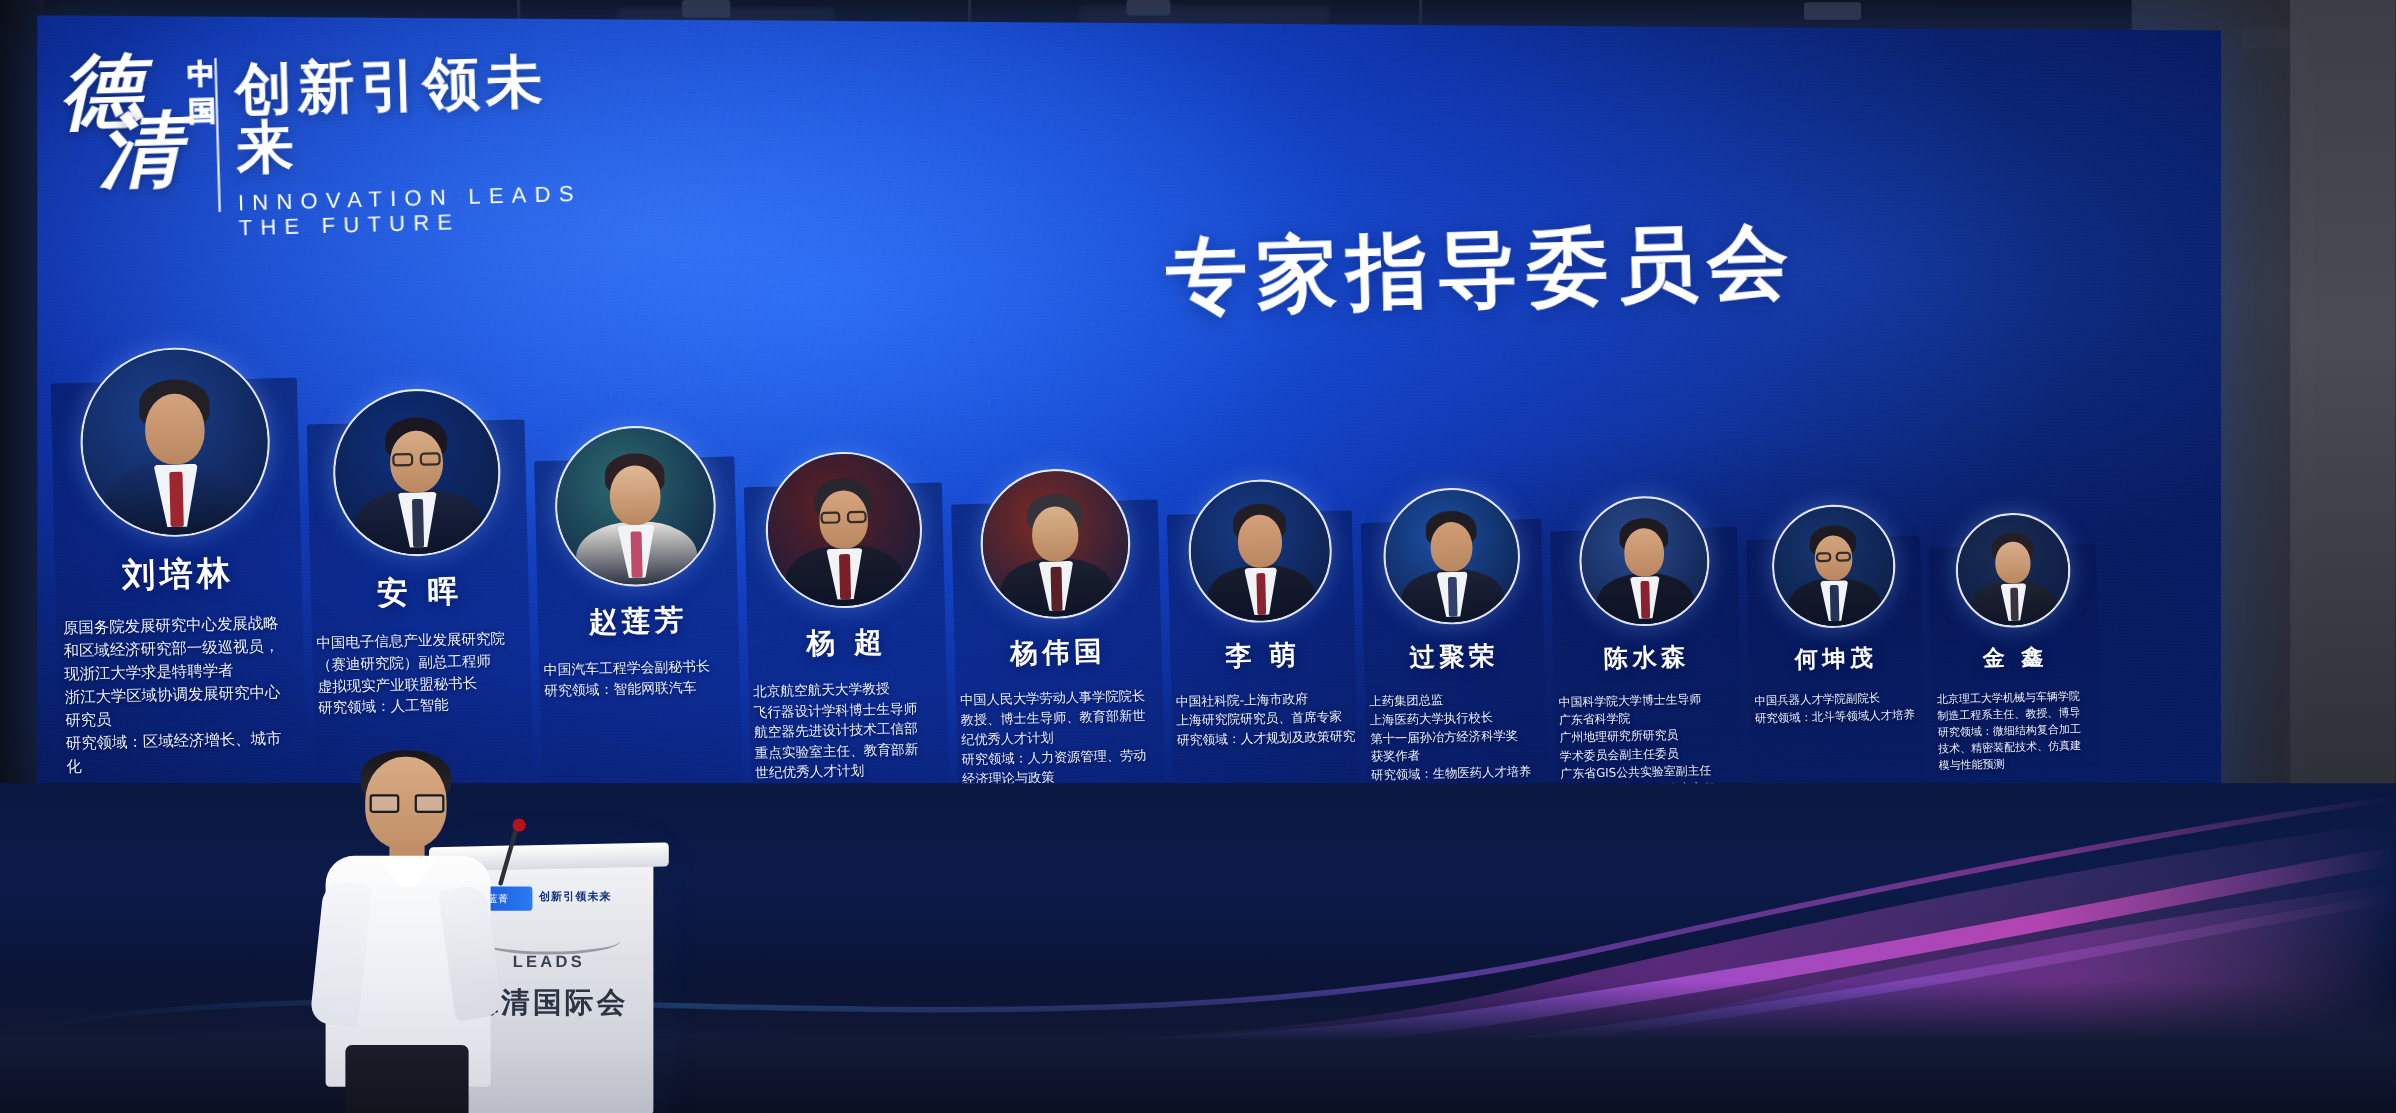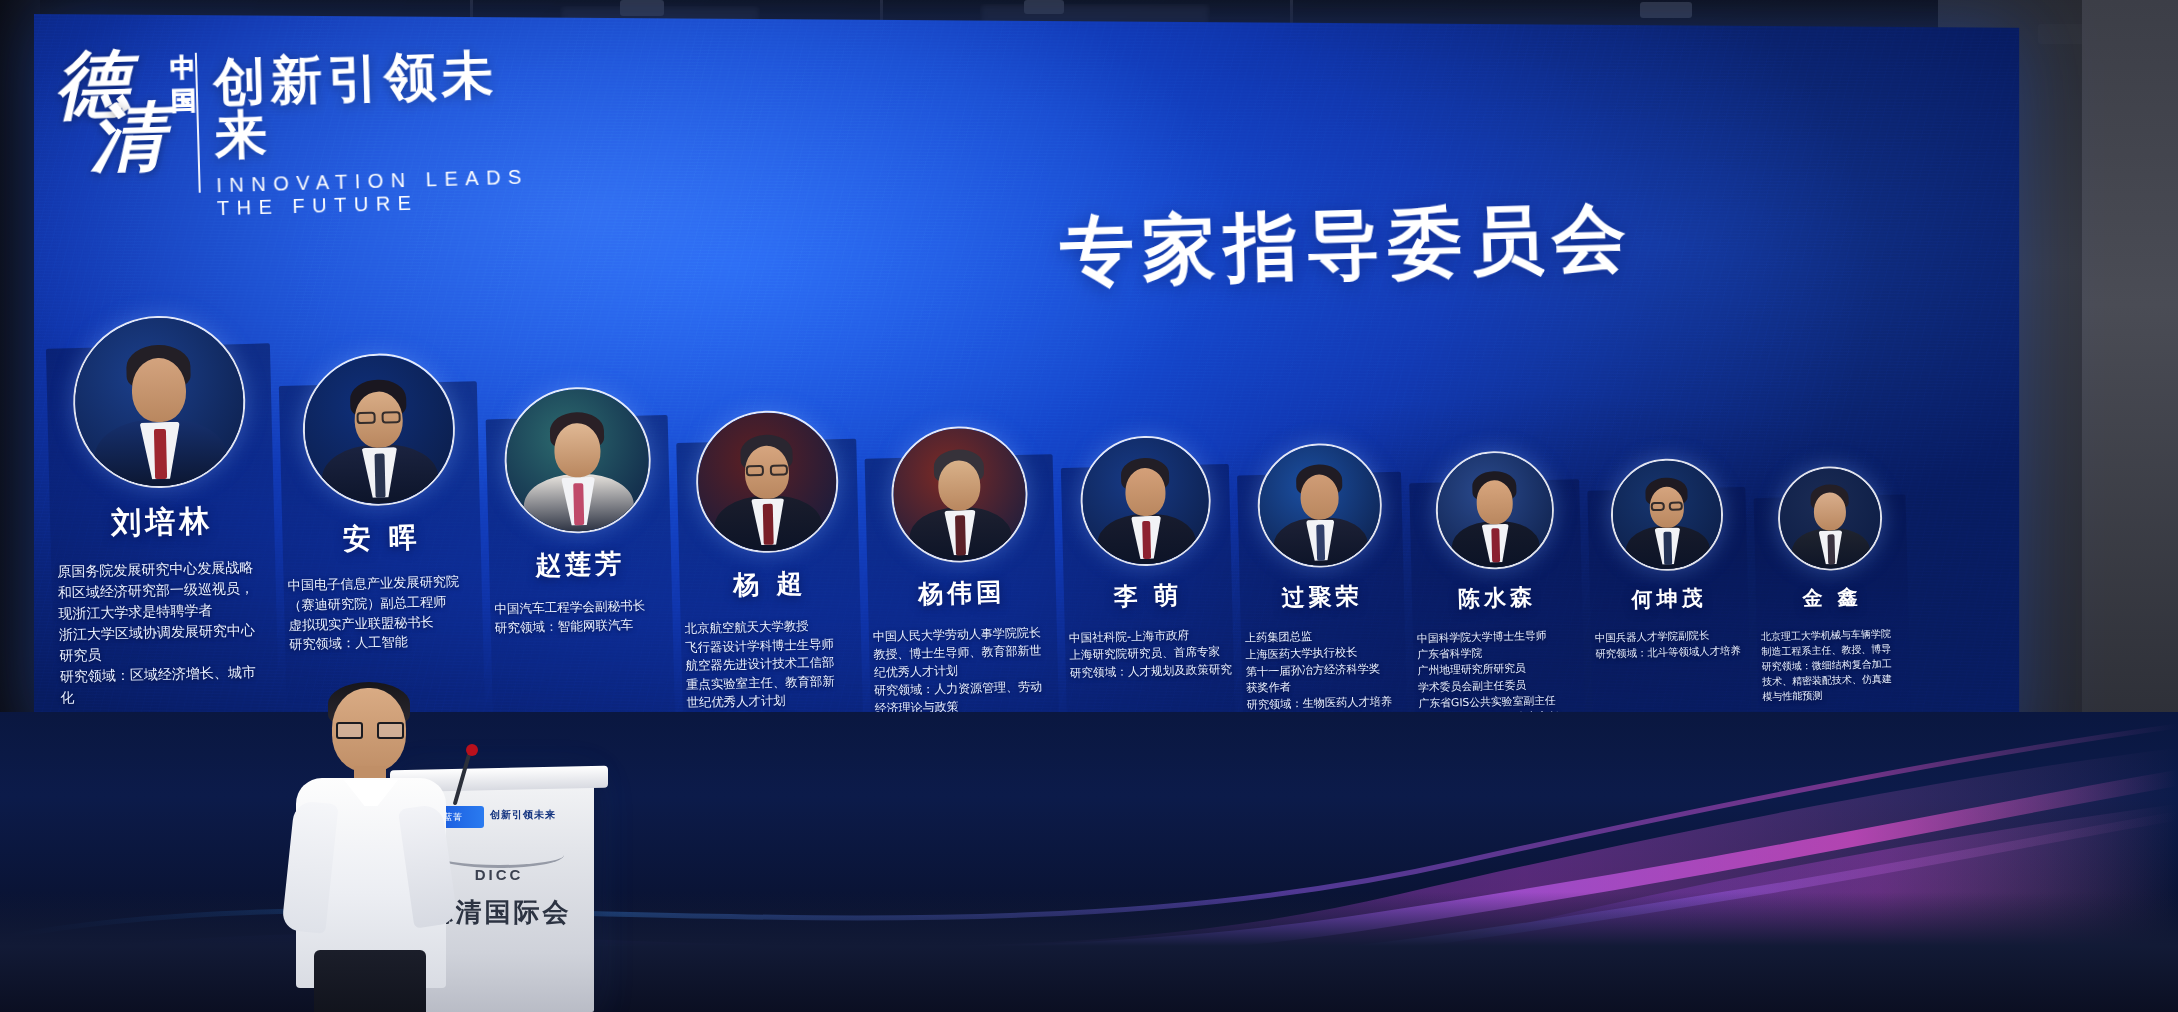--- a/index.html
+++ b/index.html
@@ -431,21 +431,21 @@
       <path d="M1180,300 C1500,210 1820,140 2178,92 L2178,300 Z" fill="url(#wv2)" opacity=".45"></path>
     </svg>
   </div>
   <div class="floor-front"></div>
 
   <div id="podium">
     <div class="podium-top"></div>
     <div class="podium-logo">蓝菁</div>
     <div class="podium-logo-txt">创新引领未来</div>
     <div class="podium-swoosh"></div>
-    <div class="podium-dicc">DICC</div>
+    <div class="podium-dicc">LEADS</div>
     <div class="podium-cn">德清国际会</div>
   </div>
 
   <div id="speaker">
     <div class="sp-hair"></div>
     <div class="sp-head"></div>
     <div class="sp-glasses">
       <i style="left:0"></i>
         <i style="right:0"></i>
     </div>

